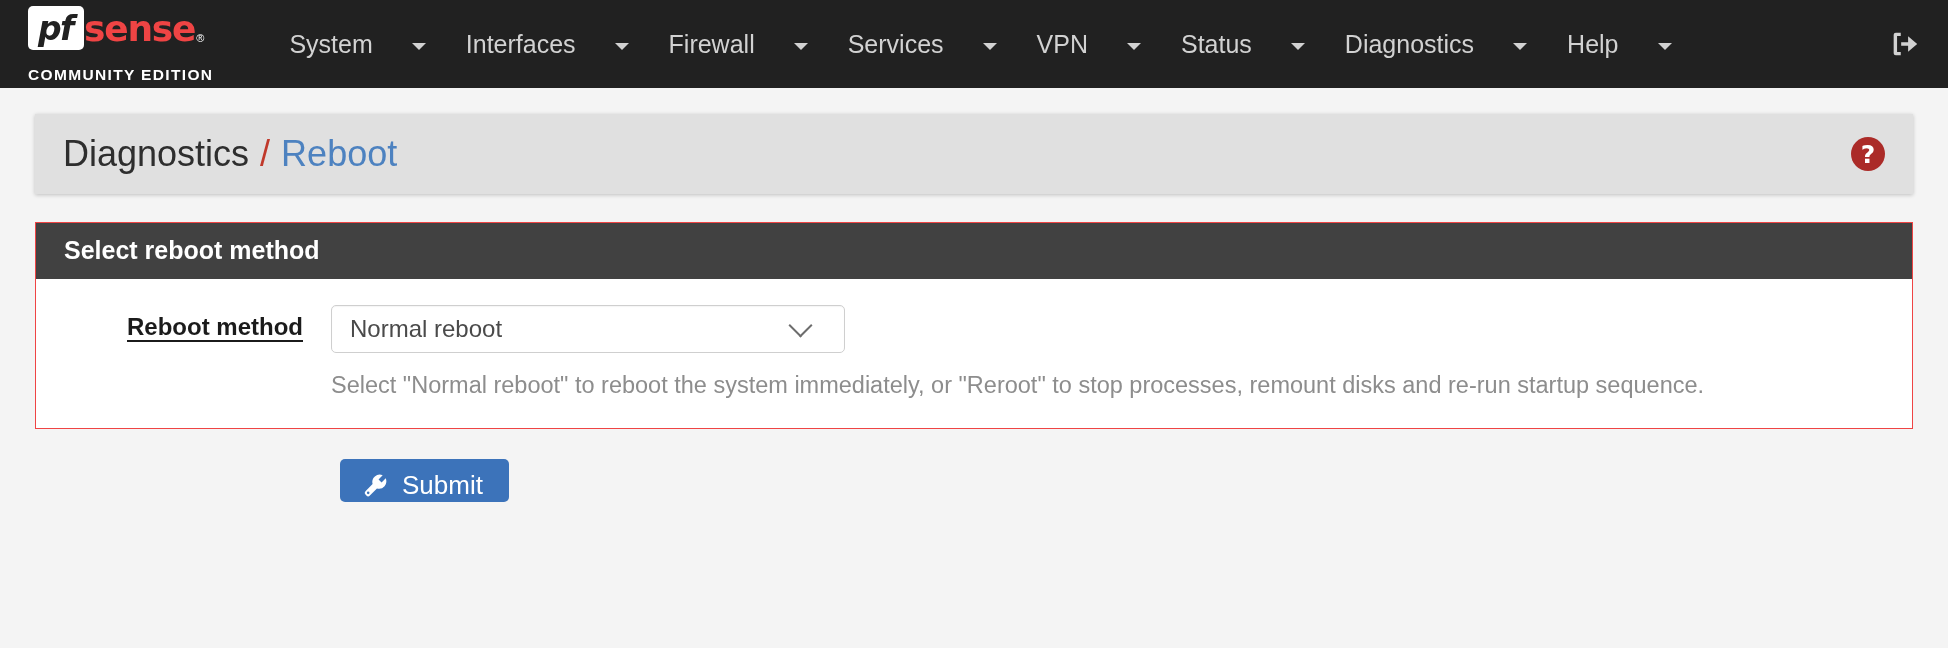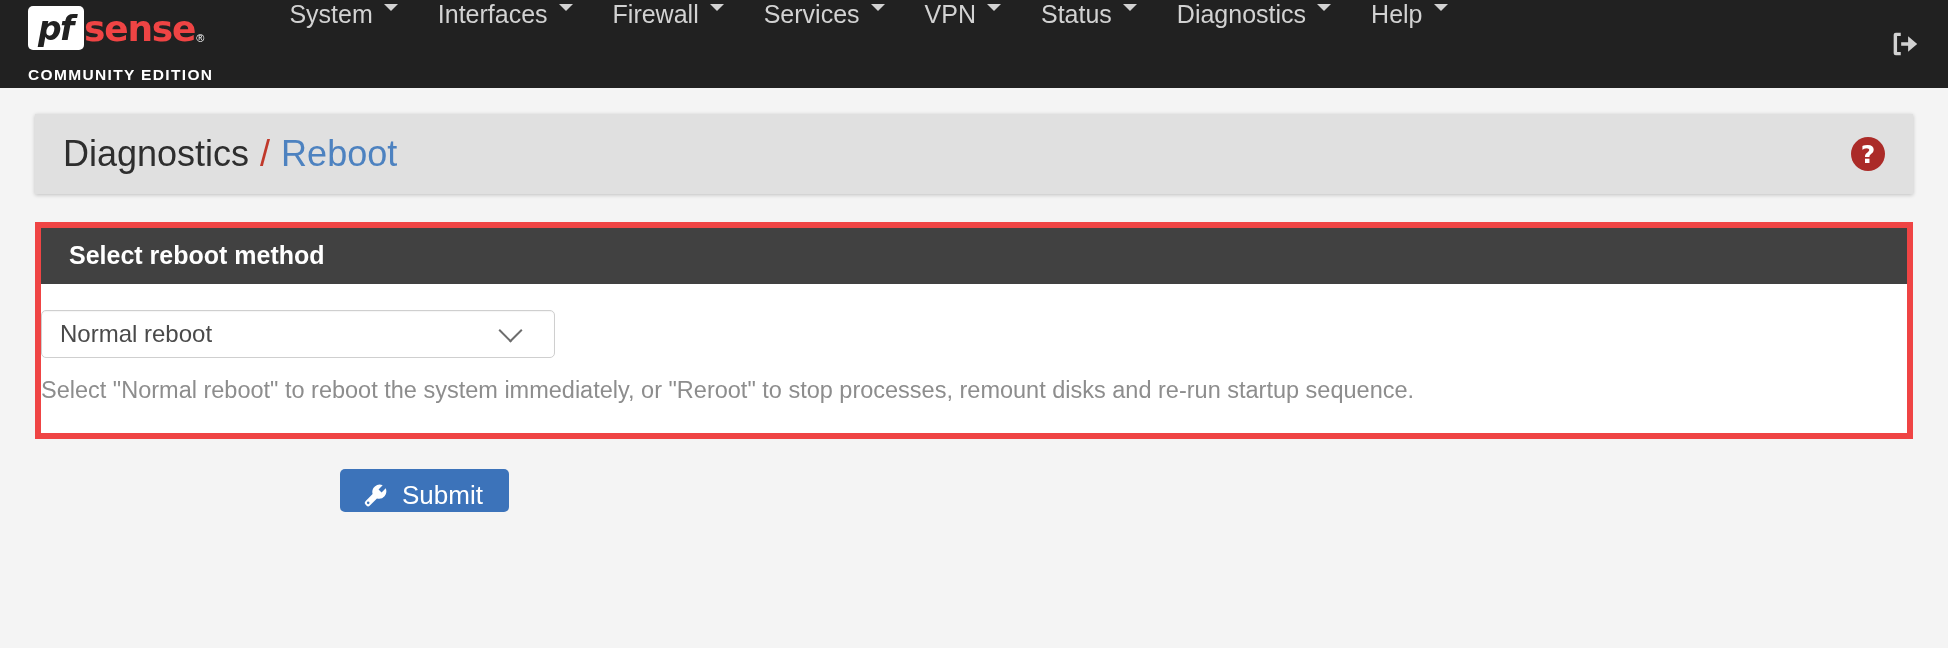--- a/index.html
+++ b/index.html
@@ -89,26 +89,28 @@
   }
 
   .nav-items {
     display: flex;
     align-items: center;
     height: 100%;
     margin-left: 28px;
   }
   .nav-item {
     display: flex;
+    align-items: center;
     color: #d2d2d2;
     font-size: 25px;
     padding: 0 20px;
     height: 100%;
     cursor: pointer;
     white-space: nowrap;
+    gap: 28px;
   }
   .caret {
     width: 0;
     height: 0;
     border-left: 7px solid transparent;
     border-right: 7px solid transparent;
     border-top: 7px solid #d2d2d2;
     margin-left: 11px;
     margin-top: 4px;
   }
@@ -165,21 +167,21 @@
     font-size: 25px;
     font-weight: 700;
     cursor: pointer;
     line-height: 1;
     font-family: "DejaVu Sans", sans-serif;
   }
 
   
   .panel {
     margin-top: 28px;
-    border: 6px solid #ef4444;
+    border: 1px solid #ef4444;
     background: #ffffff;
   }
   .panel-heading {
     background: #414141;
     color: #ffffff;
     font-size: 25px;
     font-weight: 700;
     padding: 13px 28px;
     line-height: 1.18;
   }
@@ -330,20 +332,21 @@
     </div>
     <div class="help-circle">
       <span>?</span>
     </div>
   </div>
 
   <div class="panel">
     <div class="panel-heading">Select reboot method</div>
     <div class="panel-body">
       <div class="form-row">
+        <div class="form-label">Reboot method</div>
         <div class="form-control-area">
           <div class="select-box">
             <span>Normal reboot</span>
             <span class="chev"></span>
           </div>
           <div class="help-text">Select "Normal reboot" to reboot the system immediately, or "Reroot" to stop processes, remount disks and re-run startup sequence.</div>
         </div>
       </div>
     </div>
   </div>

